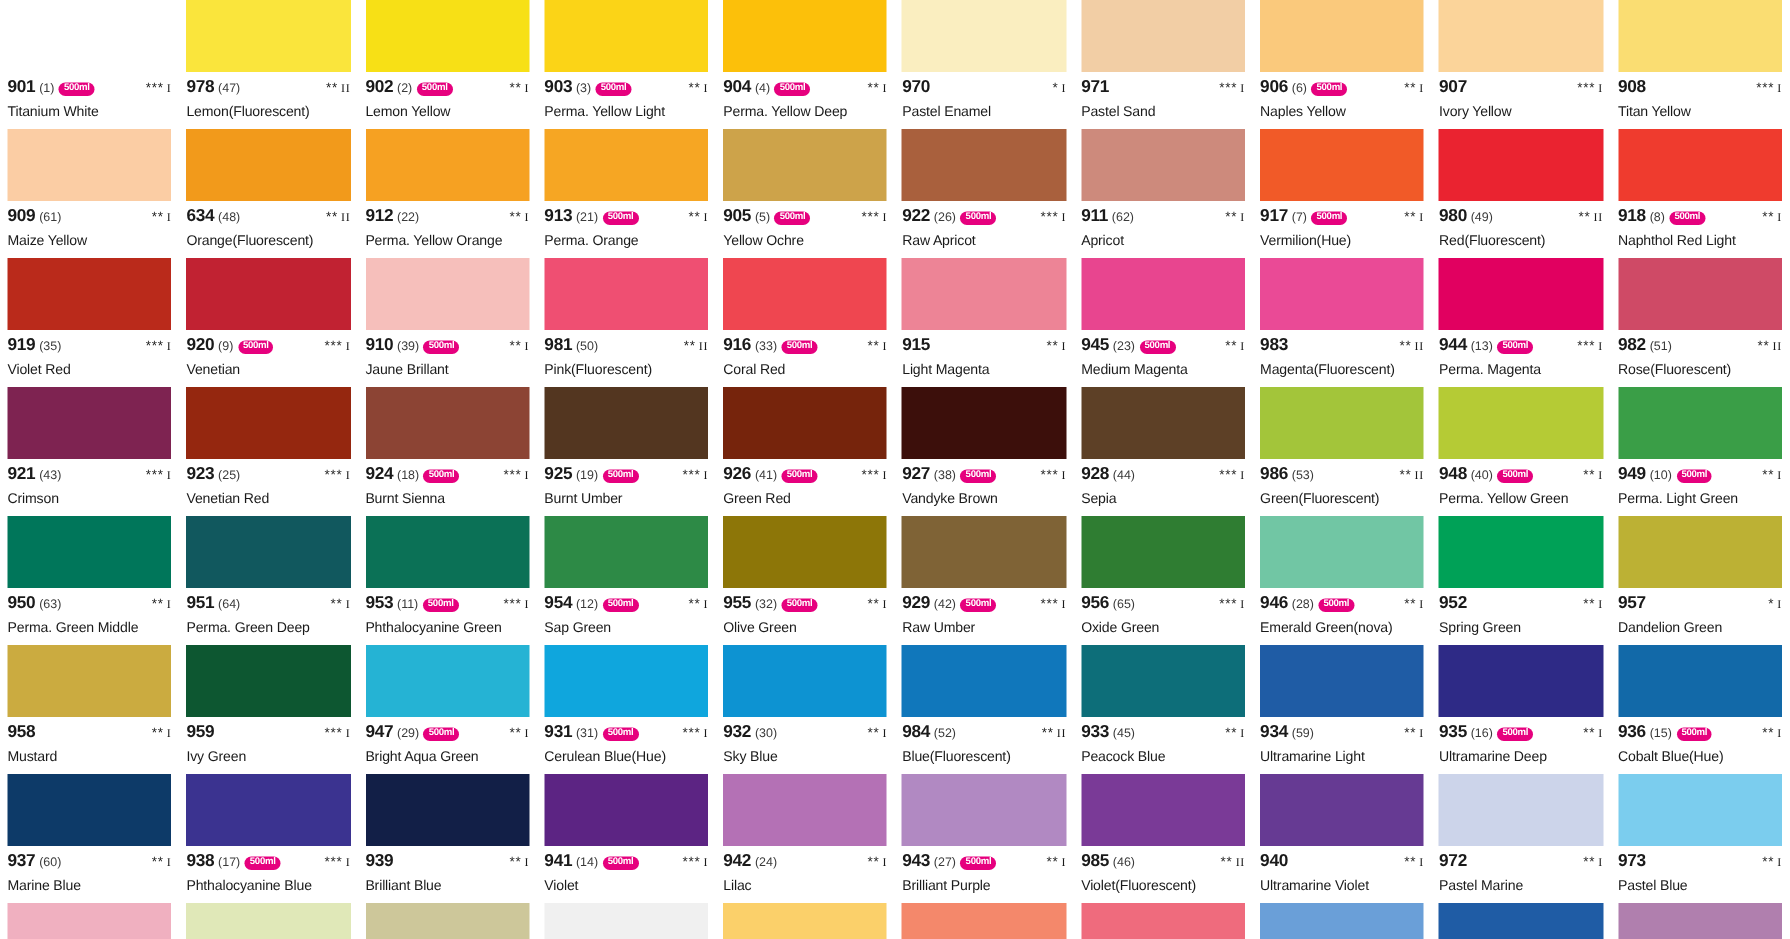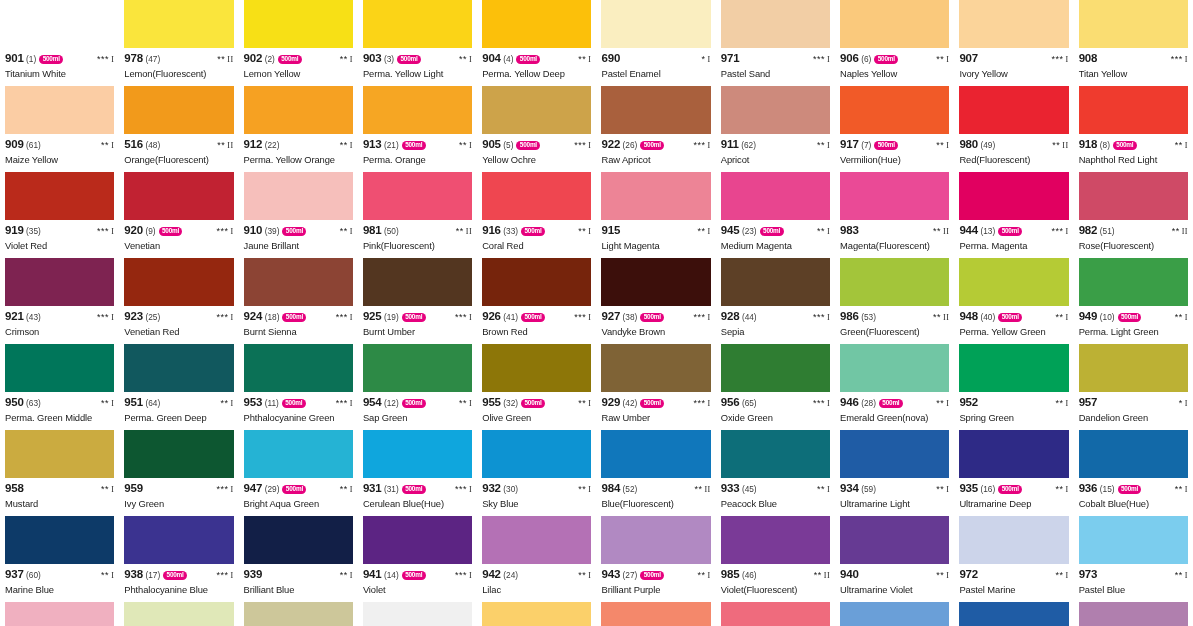--- a/index.html
+++ b/index.html
@@ -140,21 +140,21 @@
         <span class="swatch-code">904</span>
         <span class="swatch-alt">(4)</span>
         <span class="swatch-vol on">500ml</span>
         <span class="swatch-rating"><span class="swatch-stars">**</span><span class="swatch-series">I</span></span>
       </div>
       <div class="swatch-name">Perma. Yellow Deep</div>
     </div>
     <div class="swatch-cell">
       <div class="swatch-chip" style="background: rgb(250, 238, 192);"></div>
       <div class="swatch-meta">
-        <span class="swatch-code">690</span>
+        <span class="swatch-code">970</span>
         <span class="swatch-alt"></span>
         <span class="swatch-rating"><span class="swatch-stars">*</span><span class="swatch-series">I</span></span>
       </div>
       <div class="swatch-name">Pastel Enamel</div>
     </div>
     <div class="swatch-cell">
       <div class="swatch-chip" style="background: rgb(242, 206, 165);"></div>
       <div class="swatch-meta">
         <span class="swatch-code">971</span>
         <span class="swatch-alt"></span>
@@ -195,21 +195,21 @@
       <div class="swatch-meta">
         <span class="swatch-code">909</span>
         <span class="swatch-alt">(61)</span>
         <span class="swatch-rating"><span class="swatch-stars">**</span><span class="swatch-series">I</span></span>
       </div>
       <div class="swatch-name">Maize Yellow</div>
     </div>
     <div class="swatch-cell">
       <div class="swatch-chip" style="background: rgb(242, 154, 27);"></div>
       <div class="swatch-meta">
-        <span class="swatch-code">516</span>
+        <span class="swatch-code">634</span>
         <span class="swatch-alt">(48)</span>
         <span class="swatch-rating"><span class="swatch-stars">**</span><span class="swatch-series">II</span></span>
       </div>
       <div class="swatch-name">Orange(Fluorescent)</div>
     </div>
     <div class="swatch-cell">
       <div class="swatch-chip" style="background: rgb(246, 161, 34);"></div>
       <div class="swatch-meta">
         <span class="swatch-code">912</span>
         <span class="swatch-alt">(22)</span>
@@ -419,21 +419,21 @@
       <div class="swatch-name">Burnt Umber</div>
     </div>
     <div class="swatch-cell">
       <div class="swatch-chip" style="background: rgb(118, 36, 12);"></div>
       <div class="swatch-meta">
         <span class="swatch-code">926</span>
         <span class="swatch-alt">(41)</span>
         <span class="swatch-vol on">500ml</span>
         <span class="swatch-rating"><span class="swatch-stars">***</span><span class="swatch-series">I</span></span>
       </div>
-      <div class="swatch-name">Brown Red</div>
+      <div class="swatch-name">Green Red</div>
     </div>
     <div class="swatch-cell">
       <div class="swatch-chip" style="background: rgb(60, 15, 11);"></div>
       <div class="swatch-meta">
         <span class="swatch-code">927</span>
         <span class="swatch-alt">(38)</span>
         <span class="swatch-vol on">500ml</span>
         <span class="swatch-rating"><span class="swatch-stars">***</span><span class="swatch-series">I</span></span>
       </div>
       <div class="swatch-name">Vandyke Brown</div>

